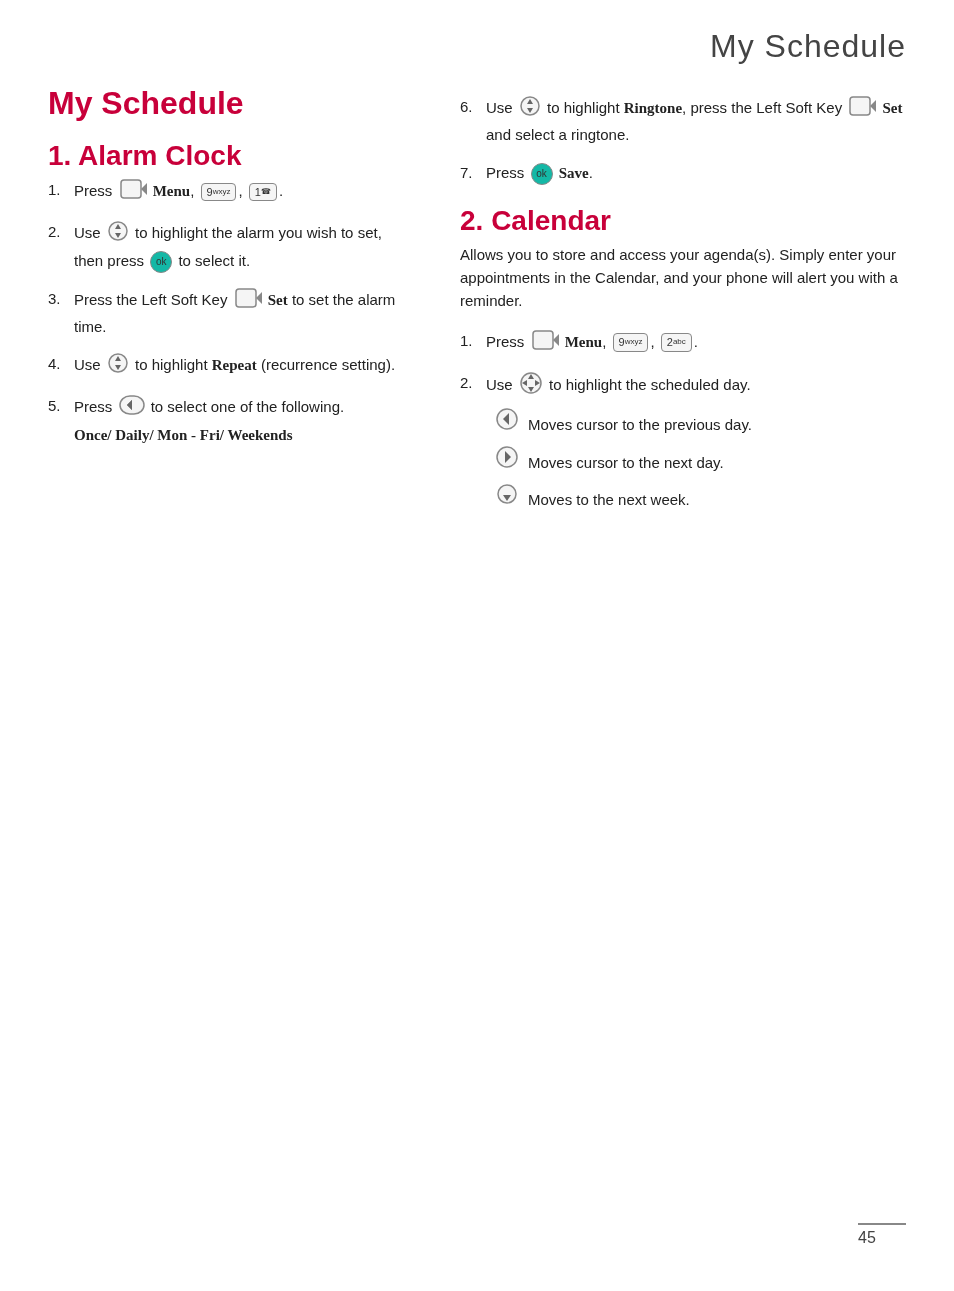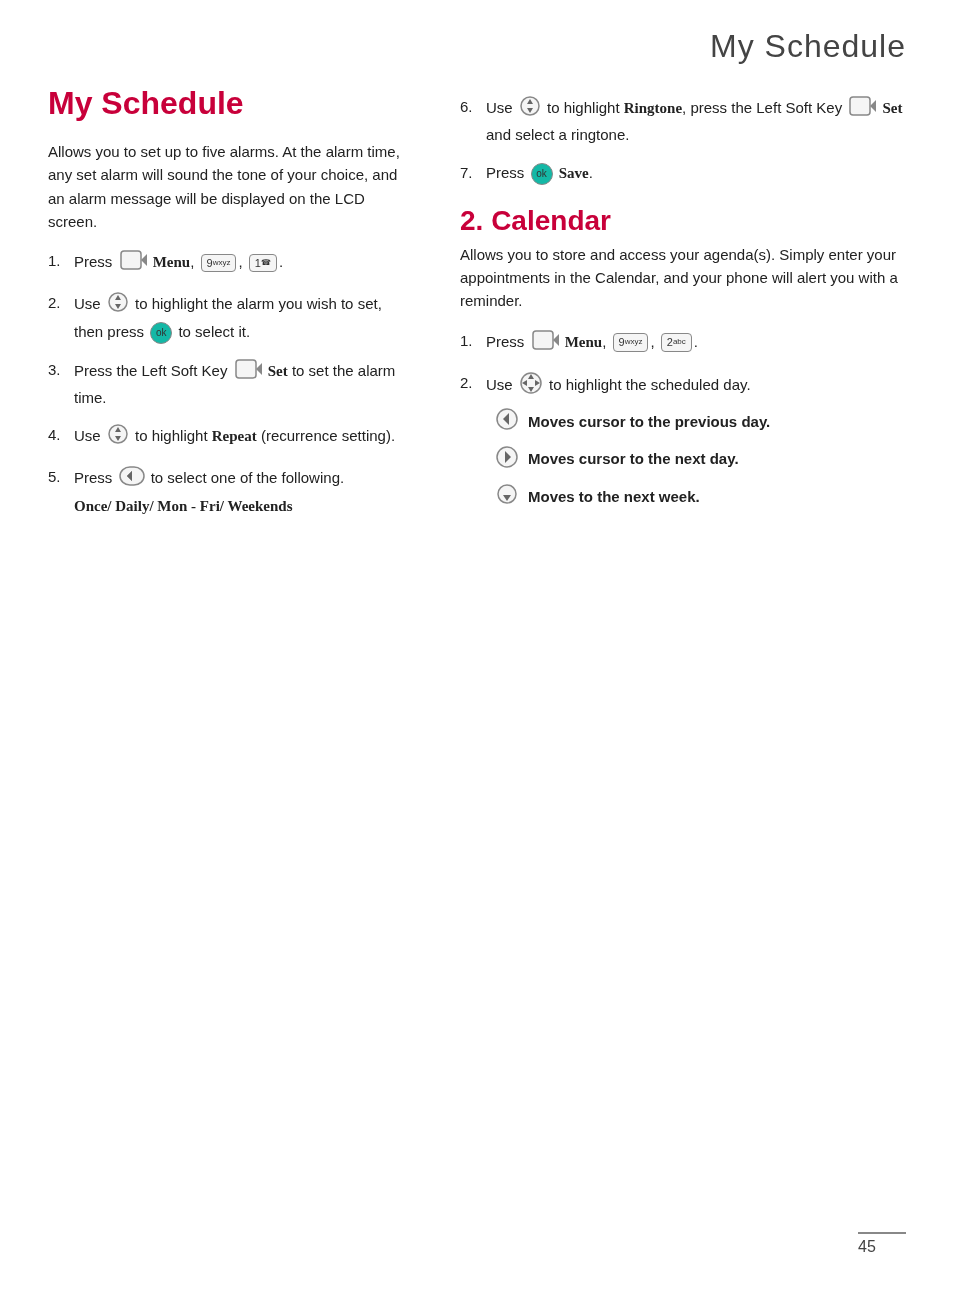--- a/index.html
+++ b/index.html
@@ -128,37 +128,36 @@
 
     
     .move-list {
       list-style: none;
       padding-left: 8px;
       margin-top: 6px;
     }
 
     .move-list li {
       display: flex;
-      align-items: center;
+      align-items: flex-end;
       margin-bottom: 8px;
       font-size: 15px;
       line-height: 1.5;
-      font-weight: bold;
     }
 
     .move-icon-wrap {
       min-width: 28px;
       margin-right: 6px;
       margin-top: 1px;
     }
 
     
     .page-number {
       position: absolute;
-      bottom: 35px;
+      bottom: 44px;
       right: 48px;
       font-size: 16px;
       color: #444;
     }
 
     .page-number-line {
       border-top: 2px solid #888;
       width: 48px;
       margin-bottom: 4px;
     }
@@ -175,21 +174,21 @@
 
 <div class="page-header">
   <span>My Schedule</span>
 </div>
 
 <div class="content">
 
   <div class="col-left">
     <h1 class="page-main-title">My Schedule</h1>
 
-    <p class="body-text">Allows you to set up to five alarms. At the alarm time, any set alarm will sound the tone of your choice, and an alarm message will be displayed on the LCD screen.</p>
+    <h2 class="section-title">1. Alarm Clock</h2>
 
     <ol class="steps">
 
       <li>
         <span class="step-num">1.</span>
         <span class="step-content">
           Press
           
           <span class="icon-svg">
             <svg width="28" height="22" viewBox="0 0 28 22">

